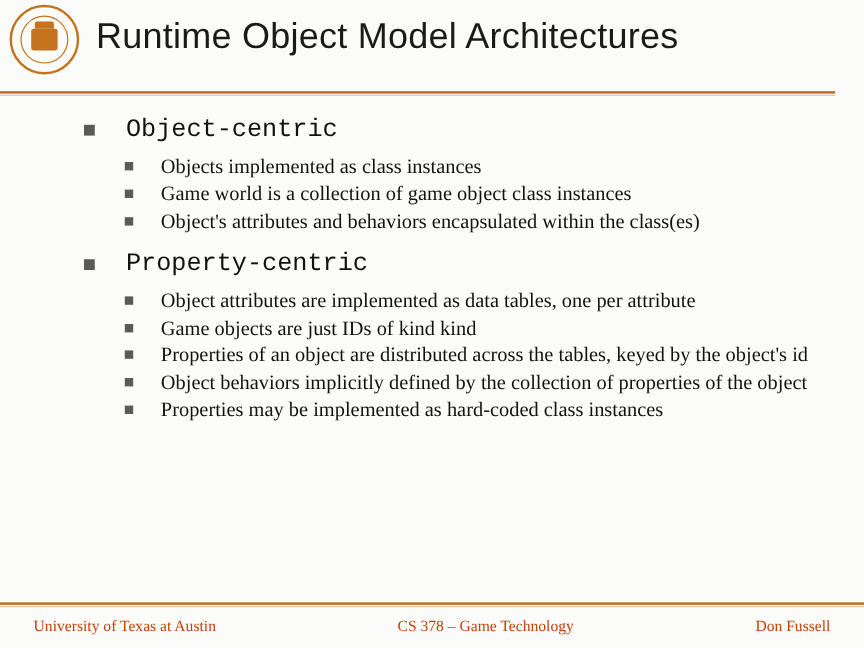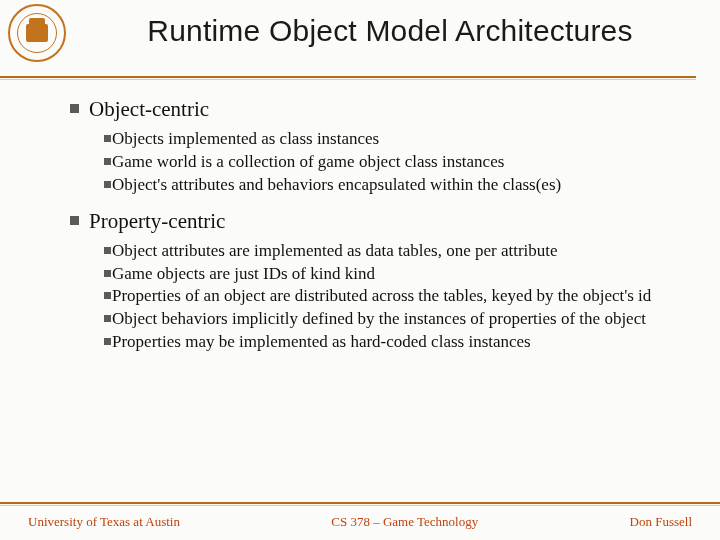--- a/index.html
+++ b/index.html
@@ -44,21 +44,20 @@
     top: -6px; left: 3px;
     width: 16px; height: 6px;
     background: #c3731e;
     border-radius: 2px 2px 0 0;
   }
   .title-area {
     position: absolute;
     left: 80px;
     top: 14px;
     right: 20px;
-    text-align: center;
   }
   .title {
     font-family: Arial, Helvetica, sans-serif;
     font-size: 30px;
     font-weight: 400;
     color: #1a1a1a;
     letter-spacing: 0.2px;
   }
   .rule-top {
     position: absolute;
@@ -90,22 +89,23 @@
     position: absolute;
     left: 70px;
     right: 30px;
     top: 96px;
     bottom: 50px;
     color: #111;
   }
   .top-item {
     display: flex;
     align-items: flex-start;
-    gap: 10px;
+    gap: 26px;
     margin-bottom: 6px;
+    font-family: Liberation Mono, monospace;
   }
   .sq {
     width: 9px; height: 9px;
     background: #5a5a5a;
     flex: 0 0 9px;
     margin-top: 8px;
   }
   .sq-sm {
     width: 7px; height: 7px;
     background: #5a5a5a;
@@ -117,21 +117,21 @@
     line-height: 1.25;
   }
   .sublist {
     margin-left: 34px;
     margin-top: 2px;
     margin-bottom: 12px;
   }
   .sub-item {
     display: flex;
     align-items: flex-start;
-    gap: 1px;
+    gap: 23px;
     margin-bottom: 1px;
   }
   .sub-text {
     font-size: 17px;
     line-height: 1.28;
   }
   .footer {
     position: absolute;
     left: 28px; right: 28px;
     bottom: 10px;
@@ -189,21 +189,21 @@
     <div class="sub-item">
       <div class="sq-sm"></div>
       <div class="sub-text"> Game objects are just IDs of kind kind</div>
     </div>
     <div class="sub-item">
       <div class="sq-sm"></div>
       <div class="sub-text">Properties of an object are distributed across the tables, keyed by the object's id</div>
     </div>
     <div class="sub-item">
       <div class="sq-sm"></div>
-      <div class="sub-text">Object behaviors implicitly defined by the instances of properties of the object</div>
+      <div class="sub-text">Object behaviors implicitly defined by the collection of properties of the object</div>
     </div>
     <div class="sub-item">
       <div class="sq-sm"></div>
       <div class="sub-text">Properties may be implemented as hard-coded class instances</div>
     </div>
   </div>
 
 </div>
 
 <div class="rule-bottom"></div>

